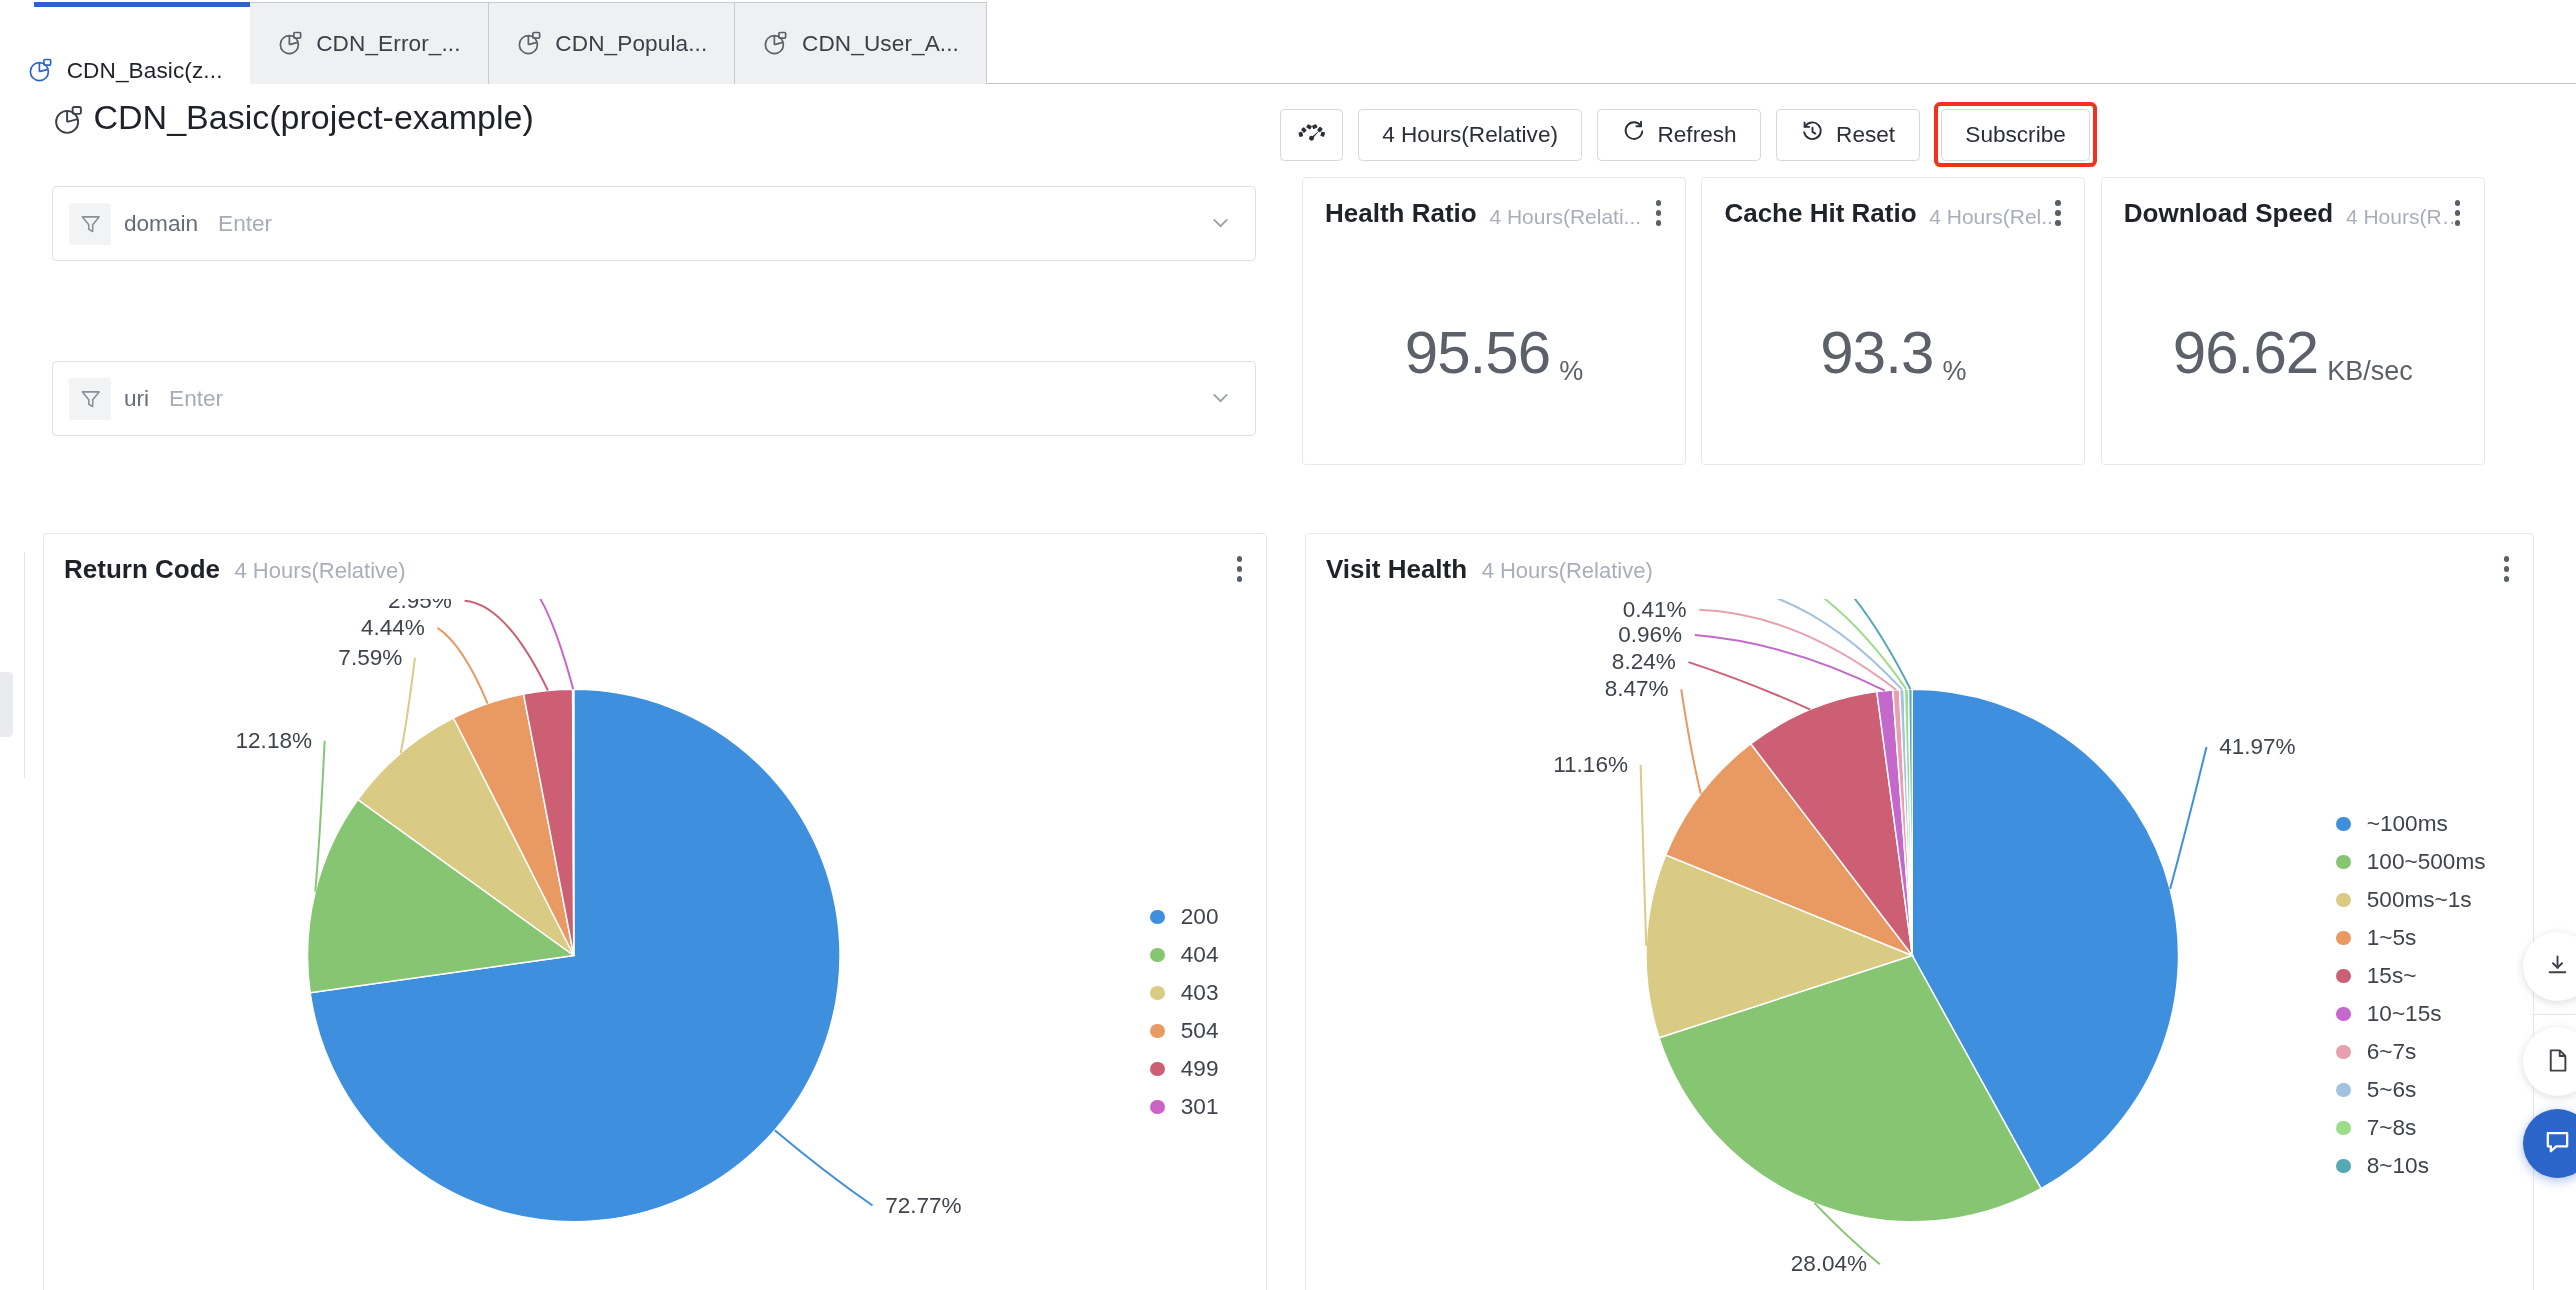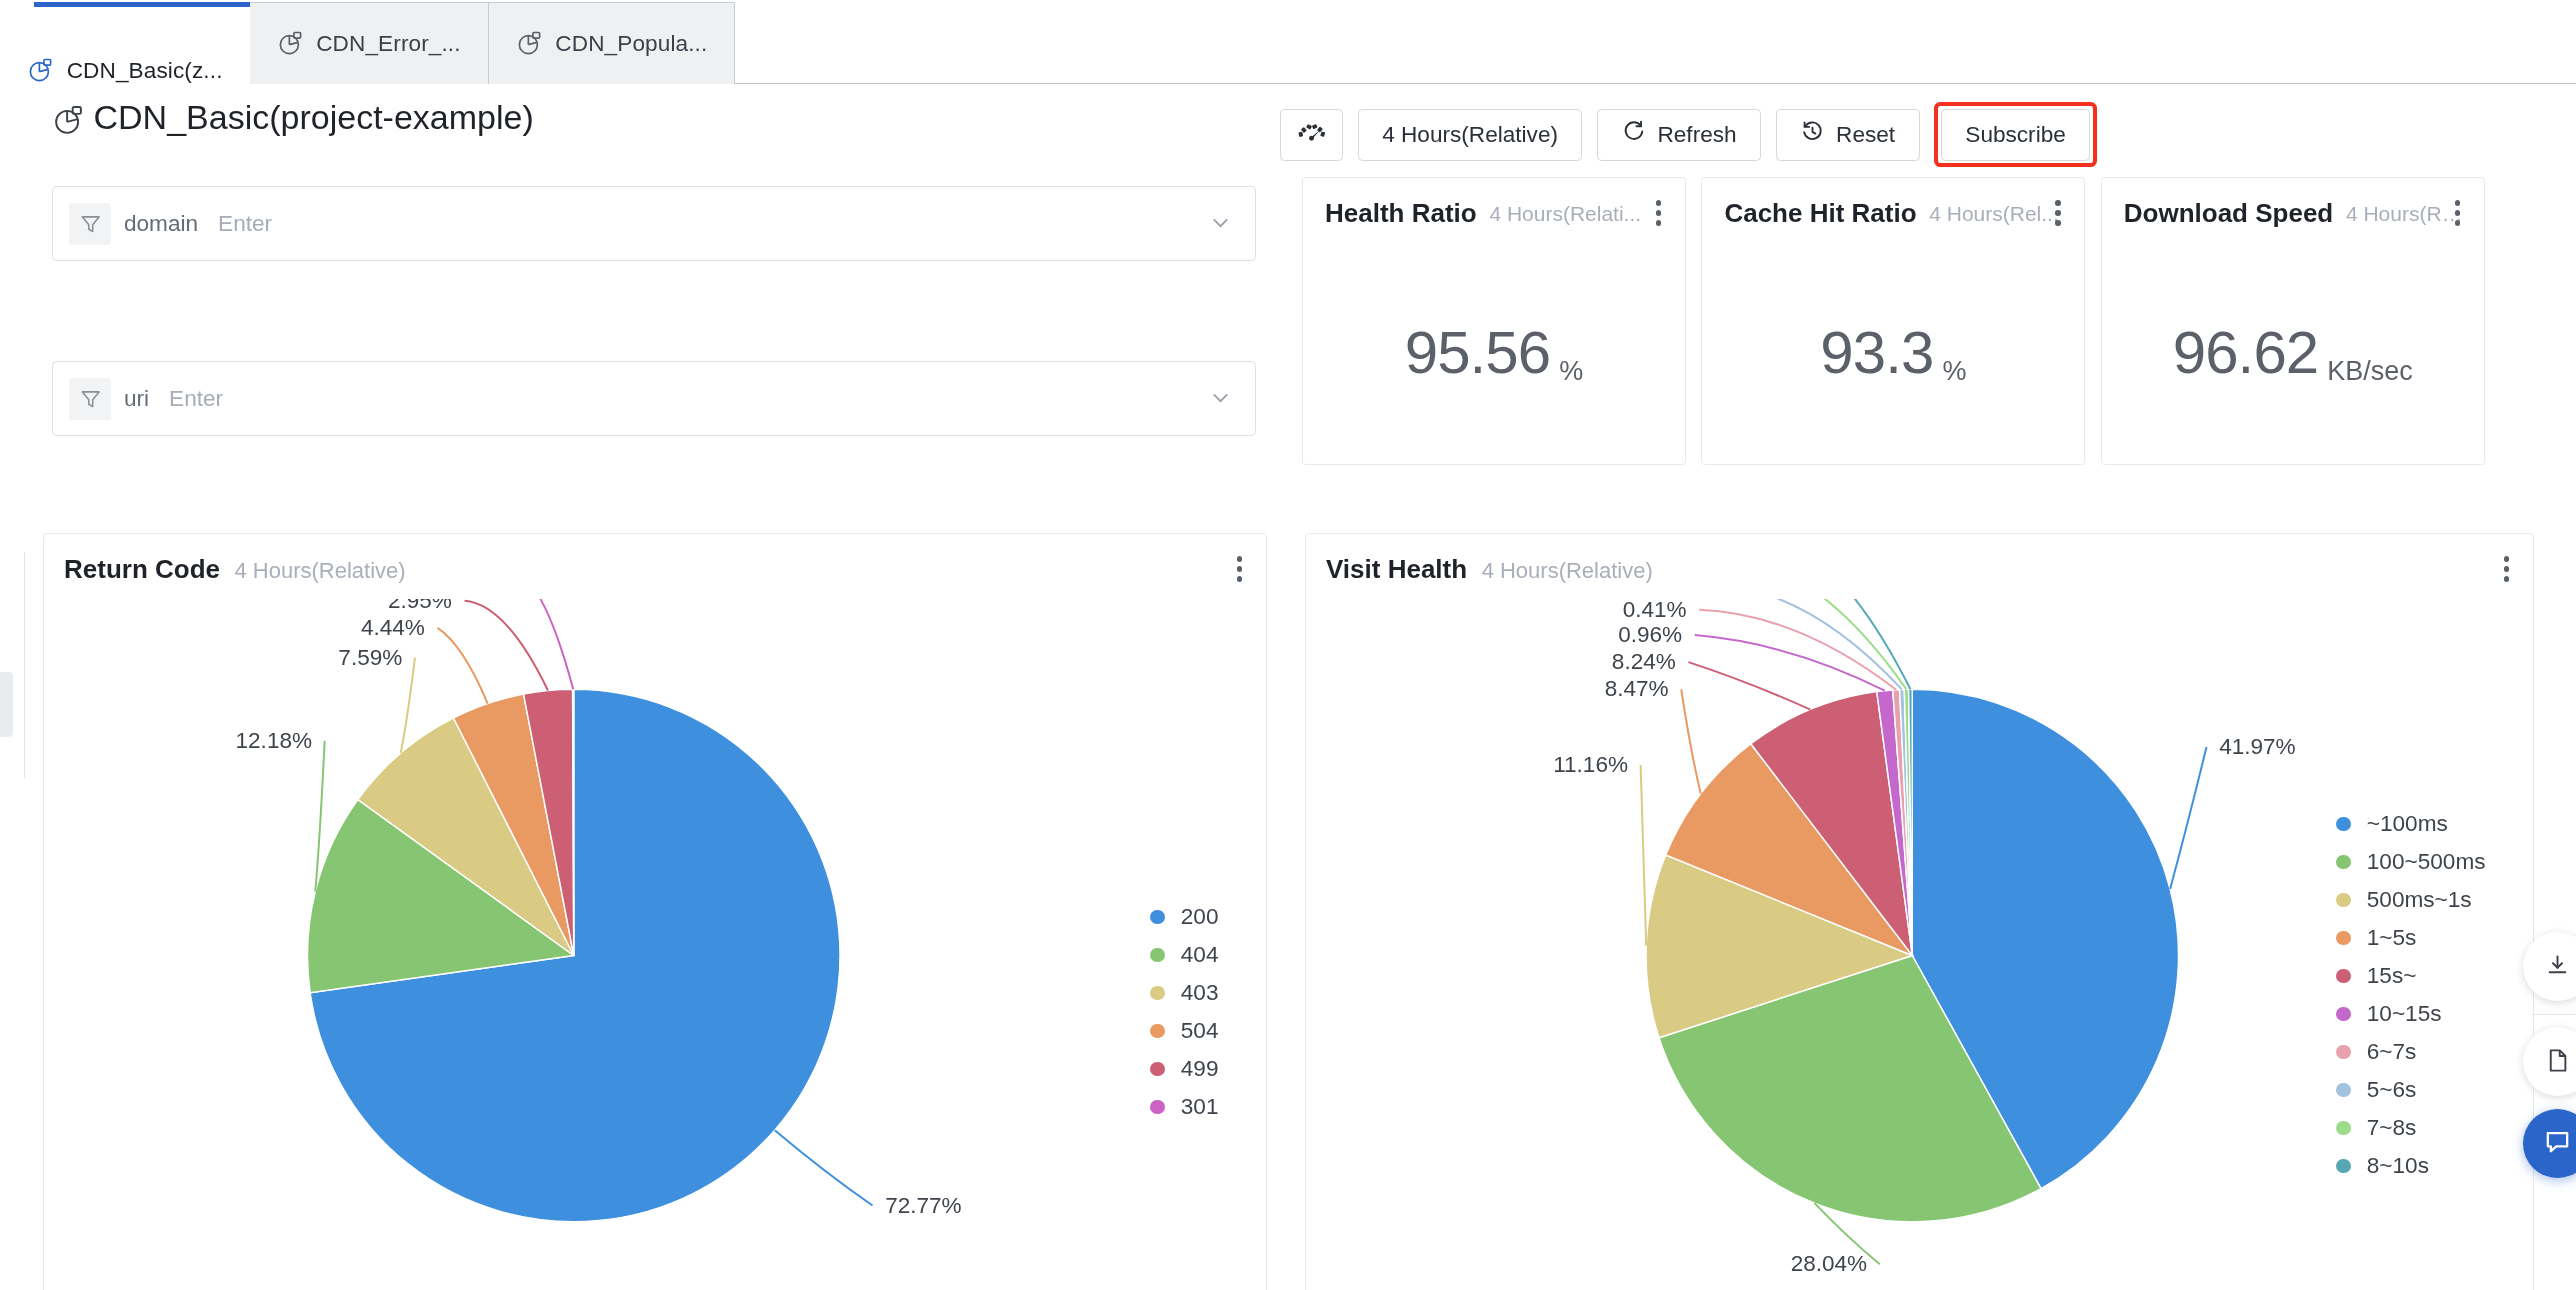--- a/index.html
+++ b/index.html
@@ -89,21 +89,21 @@
   .chev{position:absolute;right:22px;top:50%;transform:translateY(-50%);}
   
   .metrics{position:absolute;left:1302px;top:177px;display:flex;gap:15.4px;}
   .mcard{
     width:384px;height:288px;box-sizing:border-box;
     border:0.9px solid #e6e8ec;border-radius:3.6px;background:#fff;
     position:relative;
   }
   .mhead{
     position:absolute;left:22px;right:12.7px;top:20px;
-    display:flex;align-items:center;gap:12.7px;
+    display:flex;align-items:flex-end;gap:12.7px;
   }
   .mtitle{font-size:26px;font-weight:bold;color:#1f2329;white-space:nowrap;}
   .mrange{font-size:21px;color:#a9aeb8;white-space:nowrap;overflow:hidden;text-overflow:ellipsis;}
   .kebab{
     position:absolute;right:14.5px;top:18px;width:23.5px;height:34px;
     display:flex;flex-direction:column;align-items:center;justify-content:center;gap:4.5px;
     cursor:pointer;
   }
   .kebab i{width:5.4px;height:5.4px;border-radius:50%;background:#5a6069;display:block;}
   .mvalue{
@@ -186,20 +186,32 @@
       <span class="pieicon">
         <svg viewBox="0 0 24 24" width="27" height="27">
             <g fill="none" stroke="#5a6069" stroke-width="1.5">
               <circle cx="11" cy="13" r="8"></circle>
               <path d="M11 13 L11 5 M11 13 L18.6 11"></path>
               <rect x="15" y="2.2" width="6" height="5" rx="1"></rect>
             </g>
           </svg>
       </span>
       <span class="tlabel">CDN_Popula...</span>
+    </div>
+    <div class="tab">
+      <span class="pieicon">
+        <svg viewBox="0 0 24 24" width="27" height="27">
+            <g fill="none" stroke="#5a6069" stroke-width="1.5">
+              <circle cx="11" cy="13" r="8"></circle>
+              <path d="M11 13 L11 5 M11 13 L18.6 11"></path>
+              <rect x="15" y="2.2" width="6" height="5" rx="1"></rect>
+            </g>
+          </svg>
+      </span>
+      <span class="tlabel">CDN_User_A...</span>
     </div>
   </div>
 </div>
 
 <div class="pagehead">
   <div class="pagetitle">
     <span class="pieicon">
       <svg viewBox="0 0 24 24" width="33" height="33">
           <g fill="none" stroke="#3c4049" stroke-width="1.4">
             <circle cx="11" cy="13" r="8"></circle>

